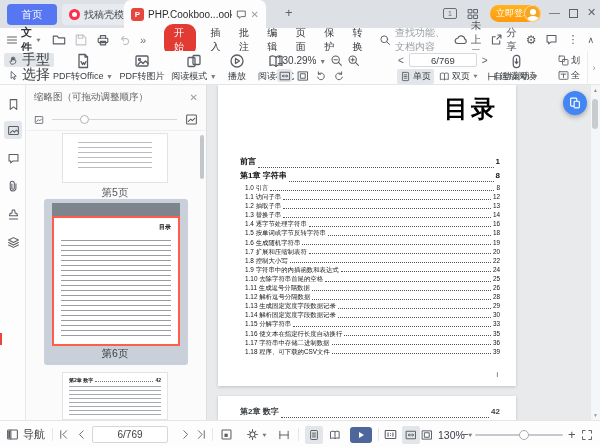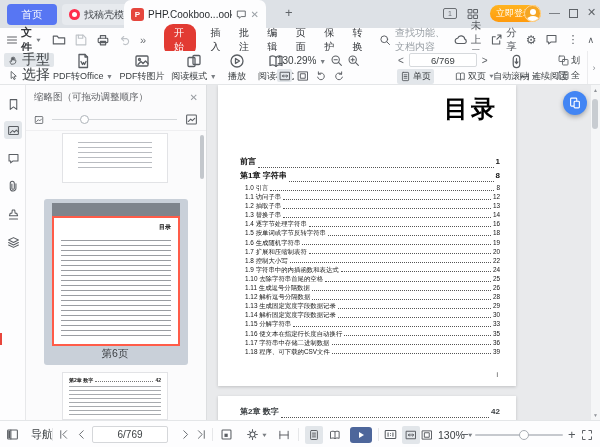--- a/index.html
+++ b/index.html
@@ -48,21 +48,21 @@
   .srow { display:flex; align-items:center; gap:3px; height:14px; padding:0 4px; border-radius:2px; font-size:14px; color:#3c4043; margin-bottom:1px; }
   .sel { background:#e2e6ea; }
   .bigbtn { position:absolute; top:1px; height:32px; display:flex; flex-direction:column; align-items:center; justify-content:center; gap:1px; font-size:9px; color:#3c4043; white-space:nowrap; }
   .zoomblk { position:absolute; left:277px; top:2px; }
   .zoomtop { display:flex; align-items:center; gap:4px; height:14px; font-size:10px; color:#3c4043; }
   .fitrow { display:flex; align-items:center; gap:3px; margin-top:2px; }
   .fbtn { width:15px; height:13px; display:flex; align-items:center; justify-content:center; border-radius:2px; }
   .pagenav-top { position:absolute; left:398px; top:2px; display:flex; align-items:center; gap:5px; height:14px; }
   .pgbox { width:68px; height:14px; border:1px solid #d6d9dc; border-radius:2px; background:#fff; font-size:9.5px; color:#3c4043; display:flex; align-items:center; justify-content:center; }
   .navarr { color:#5f6368; font-size:10px; }
-  .pagenav-bot { position:absolute; left:397px; top:18px; display:flex; align-items:center; gap:18px; }
+  .pagenav-bot { position:absolute; left:397px; top:18px; display:flex; align-items:center; gap:2px; }
   .vmode { display:flex; align-items:center; gap:2px; padding:1px 3px; border-radius:2px; font-size:9px; color:#3c4043; white-space:nowrap; }
   .transgrp { position:absolute; left:556px; top:2px; }
   .transgrp .srow { padding:0 2px; gap:2px; font-size:9px; }
   .tb-expander { position:absolute; right:0; top:0; bottom:0; width:13px; background:#fdfdfe; border-left:1px solid #ececee; color:#8a8e93; font-size:9px; display:flex; align-items:center; justify-content:center; }
 
   
   .leftstrip { position:absolute; left:0; top:85px; bottom:27px; width:26px; background:#fdfdfe; border-right:1px solid #e7e8ea; }
   .lsic { position:absolute; left:4px; width:18px; height:18px; display:flex; align-items:center; justify-content:center; border-radius:3px; }
   .red-sliver { position:absolute; left:0; top:248px; width:2px; height:12px; background:#e8463c; }
 
@@ -471,20 +471,21 @@
       <span class="sic">
           <svg width="13" height="13" viewBox="0 0 16 16">
             <rect x="2" y="2.5" width="12" height="11" rx="1"></rect>
             <path d="M4 10.5l3-3 2 2 3-3"></path>
           </svg>
         </span>
     </div>
     <div class="th-page th1">
         <div class="tlines"></div>
       </div>
+    <div class="th-label lb1">第5页</div>
     <div class="th2wrap">
       <div class="th2bar"></div>
       <div class="th2page">
         <div class="th2title">目录</div>
         <div class="th2lines"></div>
       </div>
     </div>
     <div class="th-label lb2">第6页</div>
     <div class="th-page th3">
       <div class="h">
@@ -627,21 +628,21 @@
         </svg>
     </div>
     <div class="vscroll">
       <span class="varr" style="top:2px;">▲</span>
       <span class="vthumb"></span>
       <span class="varr" style="bottom:2px;">▼</span>
     </div>
   </div>
 
   <div class="statusbar">
-    <div class="sb" style="left:6px;gap:12px;">
+    <div class="sb" style="left:6px;gap:4px;">
       <span class="sic">
           <svg width="13" height="13" viewBox="0 0 16 16">
             <rect x="2" y="2.5" width="12" height="11" rx="1"></rect>
             <path d="M6 2.5v11" fill="none"></path>
             <rect x="2.8" y="3.3" width="2.4" height="9.4" fill="#5a5e63" stroke="none"></rect>
           </svg>
         </span>
       <span>导航</span>
     </div>
     <span class="sb-sep" style="left:52px;"></span>

